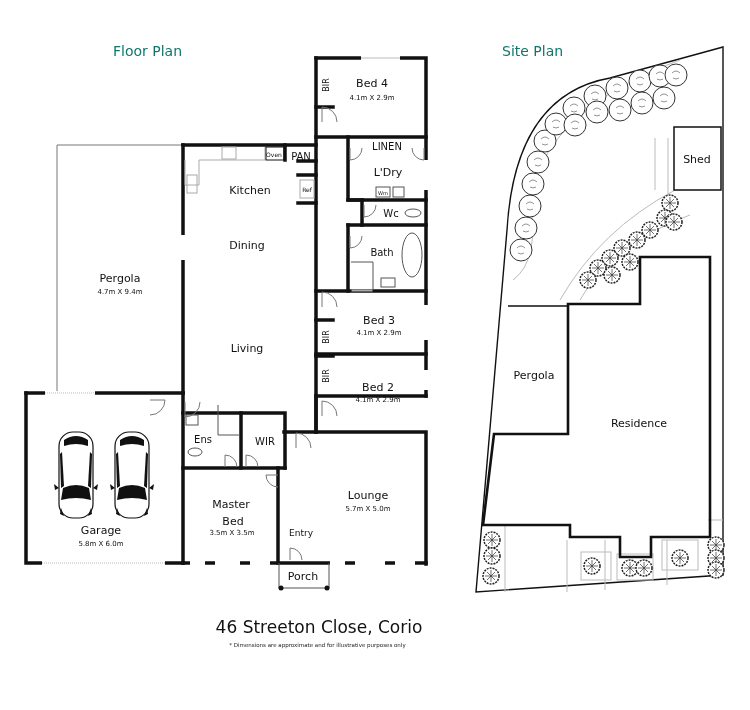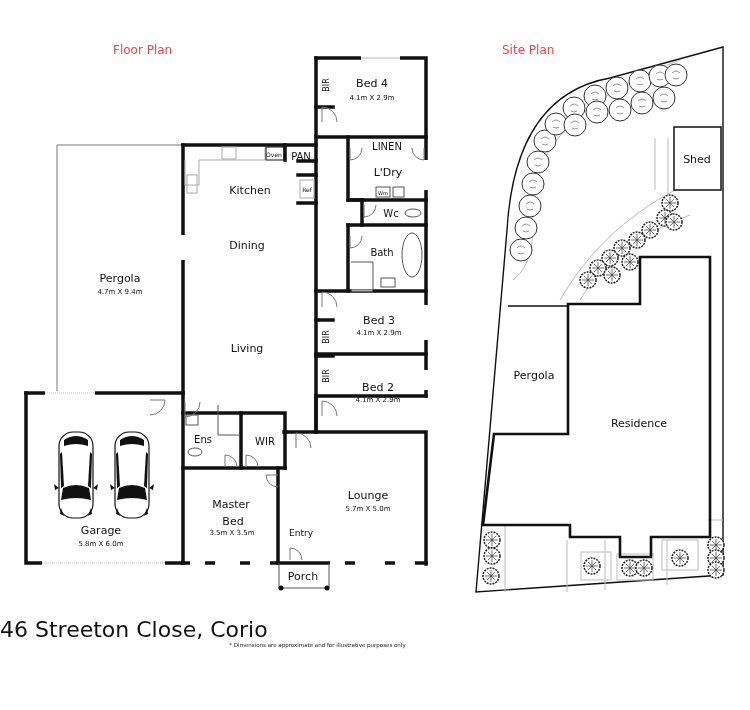--- a/index.html
+++ b/index.html
@@ -1,19 +1,19 @@
 <!DOCTYPE html>
 <html><head>
 <meta charset="utf-8">
 <style>
   html, body { margin: 0; padding: 0; background: #ffffff; }
   body { width: 750px; height: 710px; position: relative; overflow: hidden; font-family: "DejaVu Sans", sans-serif; color: #111; }
-  .title { position: absolute; font-size: 12px; color: #ef4444; text-align: center; }
+  .title { position: absolute; font-size: 14px; color: #0f766e; text-align: center; }
   svg text { font-family: "DejaVu Sans", sans-serif; fill: #111; }
-  .addr { position: absolute; left: 0; width: 750px; top: 617px; font-size: 22px; padding-right: 112px; box-sizing: border-box; }
+  .addr { position: absolute; left: 0; width: 750px; top: 617px; text-align: center; font-size: 17px; padding-right: 112px; box-sizing: border-box; }
   .note { position: absolute; left: 0; width: 750px; top: 642px; text-align: center; font-size: 5.5px; padding-right: 115px; box-sizing: border-box; color: #222; }
 </style>
 </head>
 <body>
 
 <div class="title" style="left:113px; top:43px;">Floor Plan</div>
 <div class="title" style="left:502px; top:43px;">Site Plan</div>
 
 <svg width="450" height="600" viewBox="0 0 450 600" style="position:absolute;left:0;top:0;">
   <defs>

